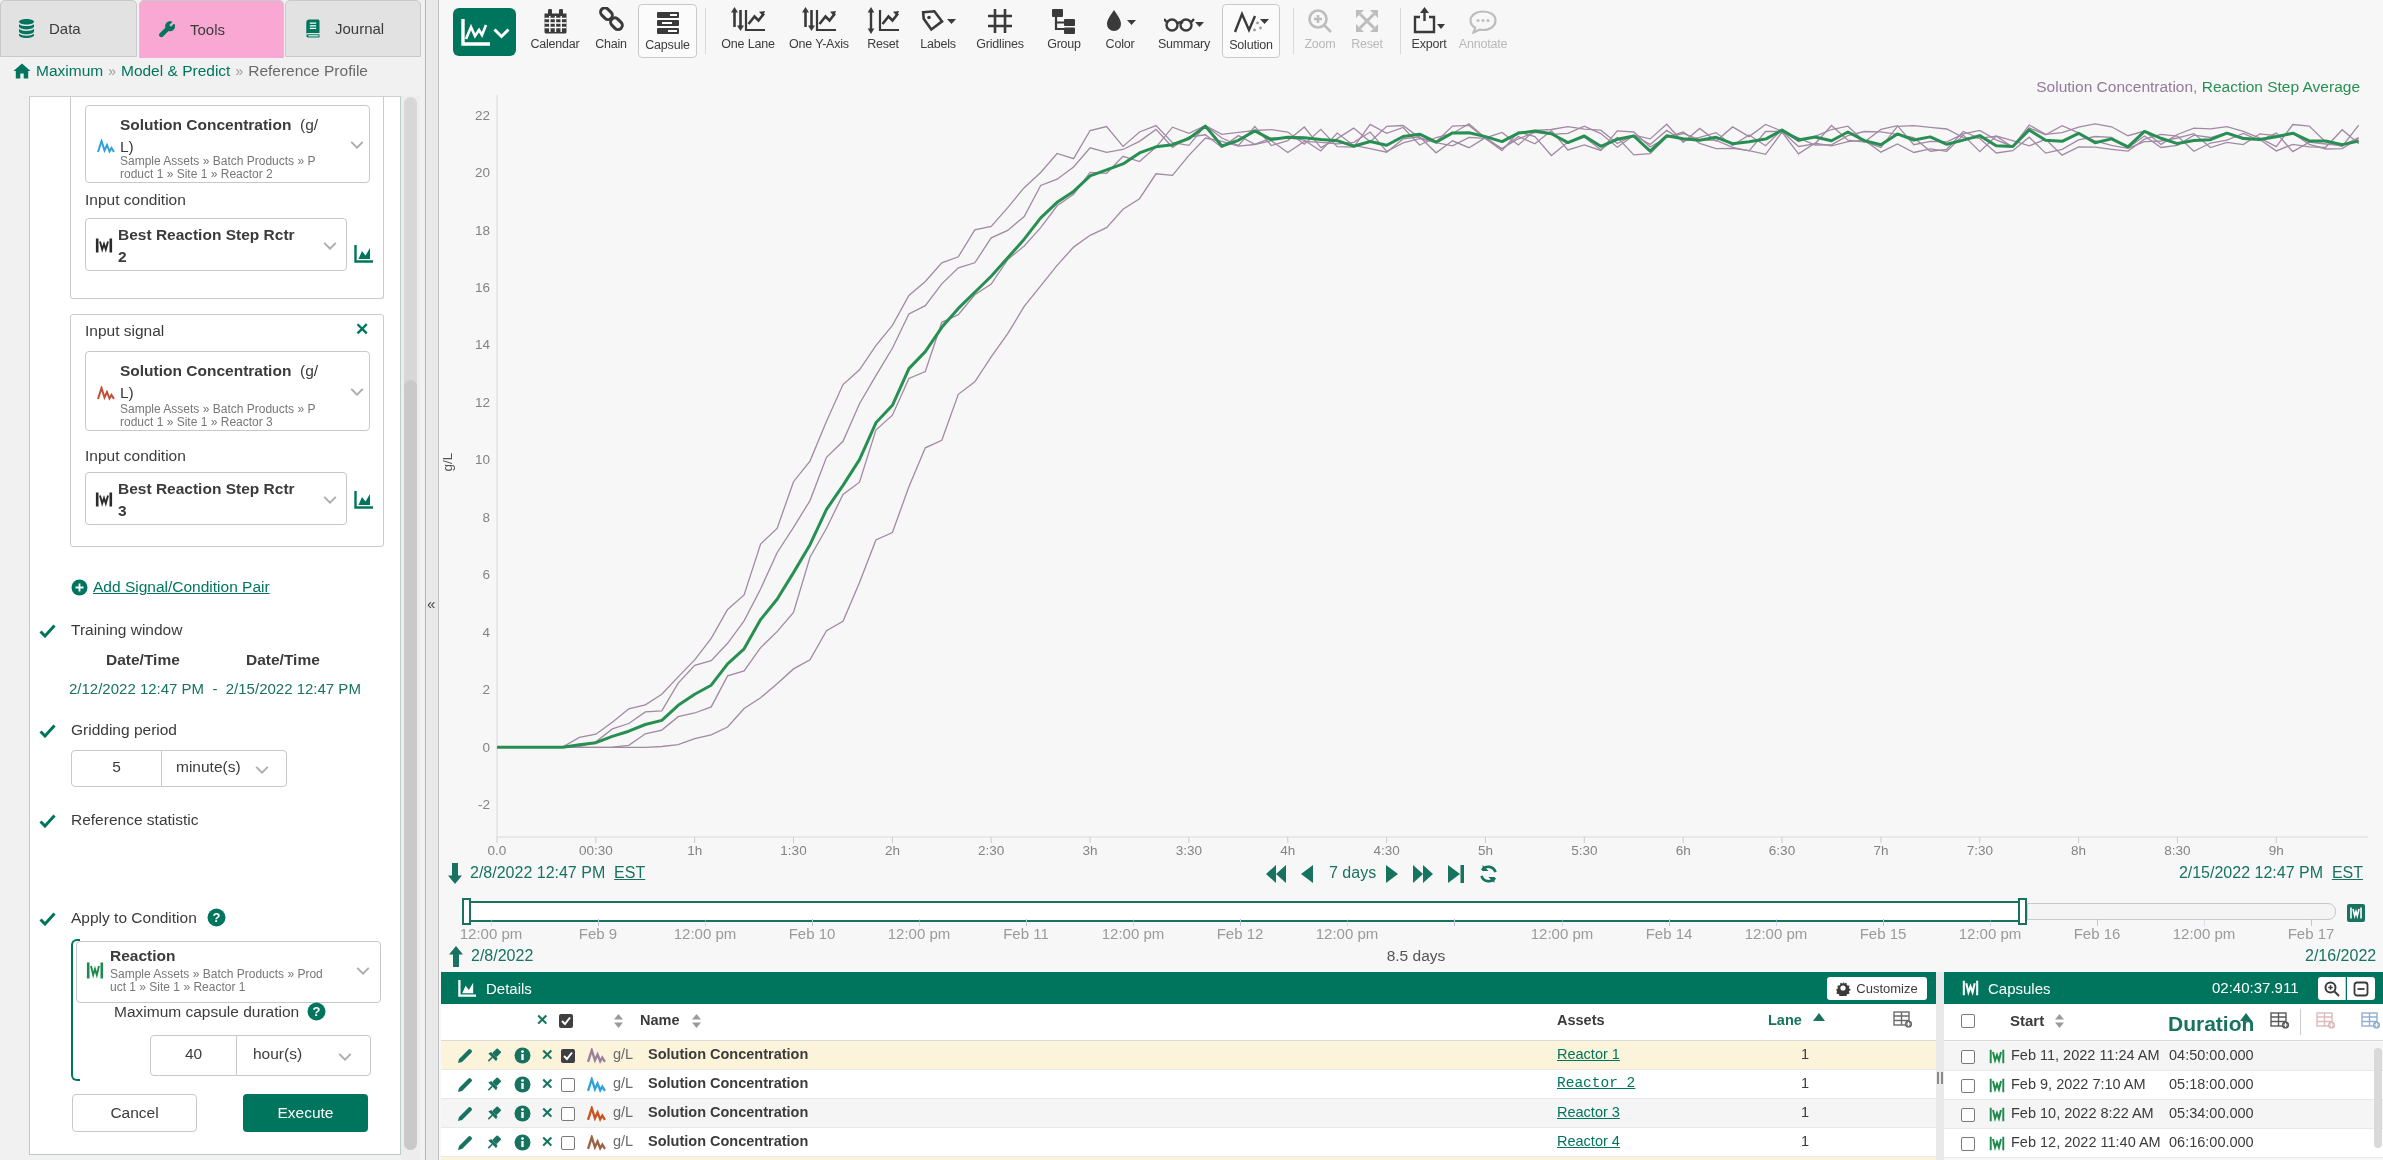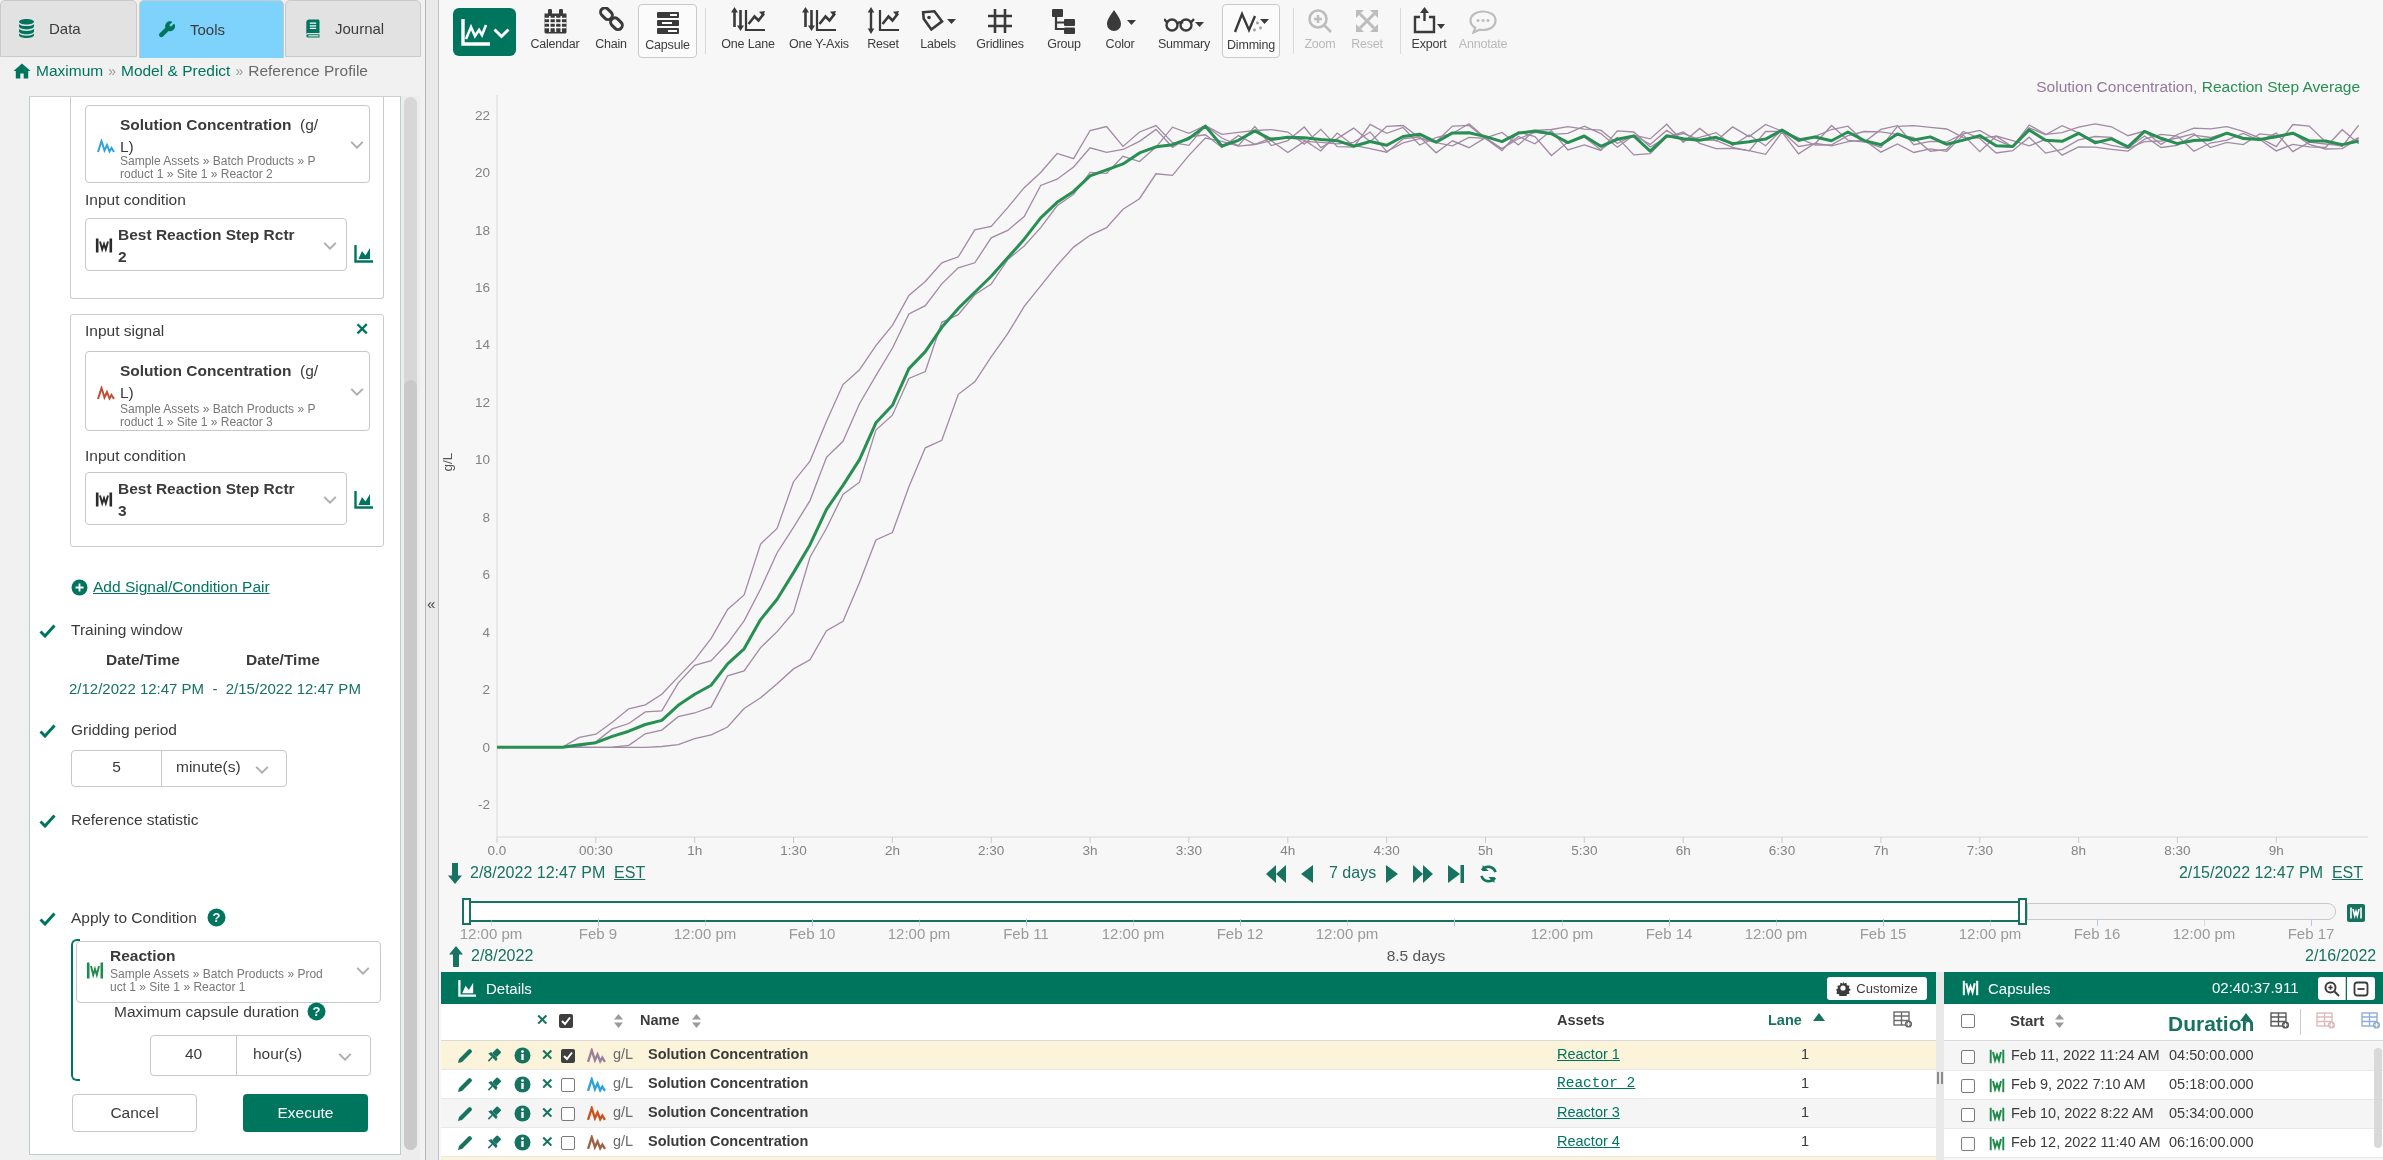--- a/index.html
+++ b/index.html
@@ -7,21 +7,21 @@
   font-family:"Liberation Sans", sans-serif; color:#3b3b3b; }
 .abs { position:absolute; }
 .teal { color:#00755E; }
 svg { display:block; }
 
 
 #sidebar { position:absolute; left:0; top:0; width:425px; height:1160px; background:#f1f1f1; }
 .tab { position:absolute; top:0; height:57px; background:#e2e2e2; border:1px solid #c9c9c9;
   border-radius:5px 5px 0 0; display:flex; align-items:center; justify-content:flex-start;
   padding-left:17px; font-size:15px; color:#3b3b3b; gap:14px; }
-.tab.active { background:#7dd3fc; border-bottom:none; height:58px; z-index:2; }
+.tab.active { background:#f9a8d4; border-bottom:none; height:58px; z-index:2; }
 #crumbs { position:absolute; left:0; top:57px; width:425px; height:28px; background:transparent;
   font-size:15.5px; display:flex; align-items:center; padding-left:13px; gap:5px; white-space:nowrap; }
 #crumbs .sep { color:#999; font-size:14px; }
 #panel { position:absolute; left:29px; top:96px; width:372px; height:1059px; background:#fff;
   border:1px solid #b9cec8; border-top-color:#cfcfcf; overflow:hidden; }
 .fld { position:absolute; background:#fff; border:1px solid #c8c8c8; border-radius:4px; }
 .paircard { position:absolute; left:40px; width:314px; border:1px solid #cbcbcb; border-radius:3px; }
 .lbl { font-size:15.5px; color:#3b3b3b; }
 .bold { font-weight:bold; }
 .small { font-size:12px; color:#777; line-height:13px; }
@@ -412,21 +412,21 @@
         <svg width="36" height="24" viewBox="0 0 36 24">
           <path d="M2 21L9 3l7 16 6-14" stroke="#3a3a3a" stroke-width="2.4" fill="none"></path>
           <g fill="#9a9a9a">
             <circle cx="24.5" cy="12" r="1.4"></circle>
             <circle cx="27.5" cy="17" r="1.4"></circle>
             <circle cx="21.5" cy="19" r="1.4"></circle>
           </g>
           <path d="M27 8l4.5 5 4.5-5z" fill="#3a3a3a"></path>
         </svg>
       </div>
-      <div class="tx">Dimming</div>
+      <div class="tx">Solution</div>
     </div>
   <div class="tsep" style="left:853px;"></div>
 
   <div class="tbtn dis" style="left:849px;width:62px;">
       <div class="ic">
         <svg width="26" height="26" viewBox="0 0 26 26">
           <g fill="none" stroke="#bdbdbd" stroke-width="2.6">
             <circle cx="11" cy="11" r="8.5"></circle>
             <path d="M17.5 17.5L24 24M11 7v8M7 11h8"></path>
           </g>

